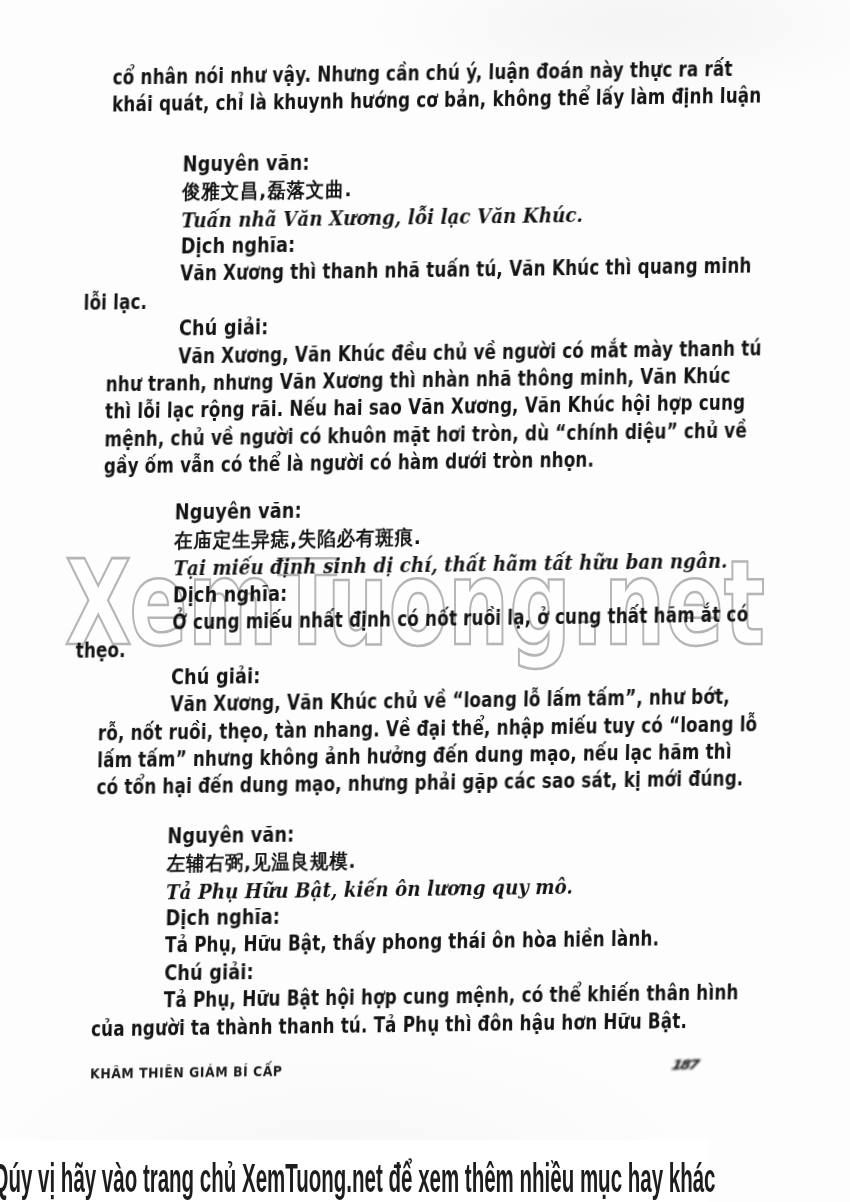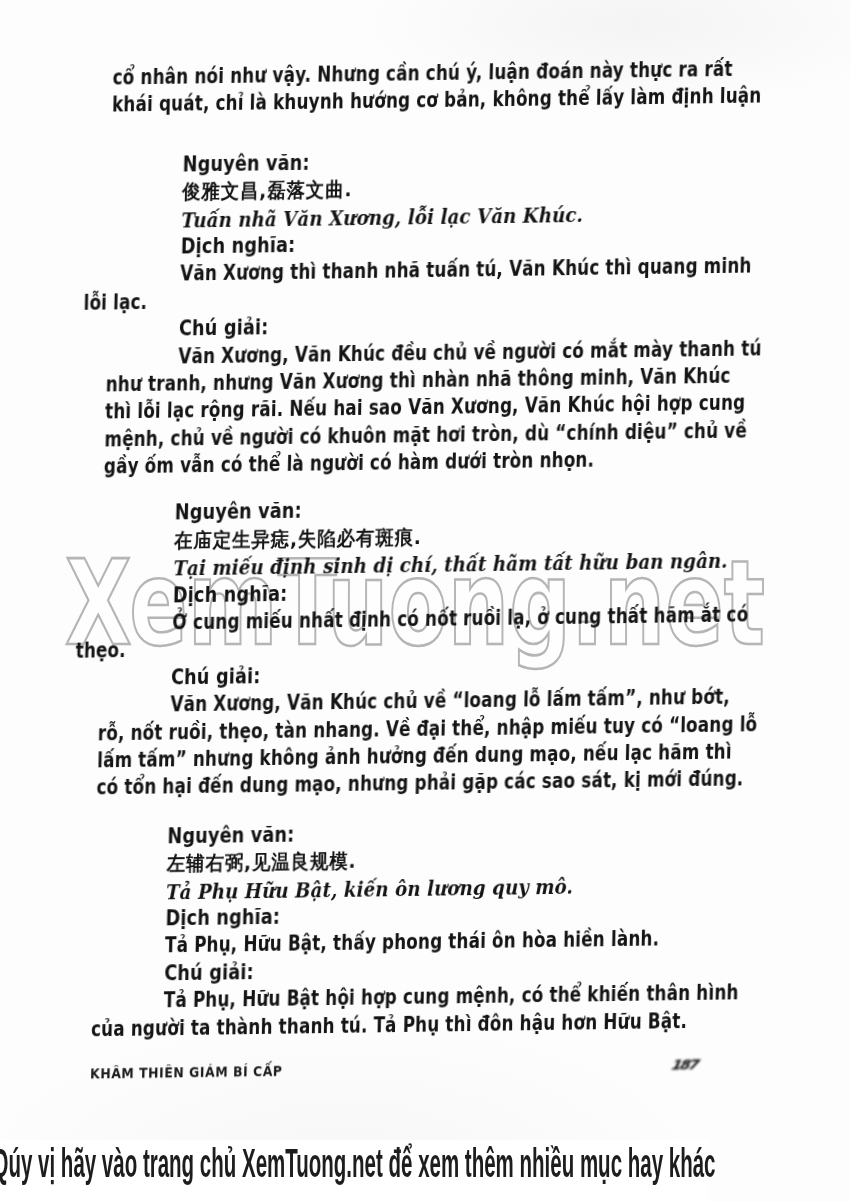--- a/index.html
+++ b/index.html
@@ -61,21 +61,21 @@
     position:absolute;left:582px;top:4px;
     font-size:15px;font-style:italic;font-weight:700;
     letter-spacing:-2px;
     transform:skewX(-12deg) scaleY(0.95);
     filter:blur(0.9px);
     color:#0a0a0a;
   }
   
   .banner{
     position:absolute;left:0;bottom:0;width:708px;height:62px;
-    display:flex;align-items:flex-start;justify-content:center;
+    display:flex;align-items:flex-end;justify-content:center;
     background:#ffffff;z-index:2;
   }
   .banner-text{
     display:inline-block;
     font-family:"Liberation Sans",sans-serif;
     font-weight:700;
     font-size:41px;
     color:#1d1d1d;
     white-space:nowrap;
     transform:scaleX(0.50);

